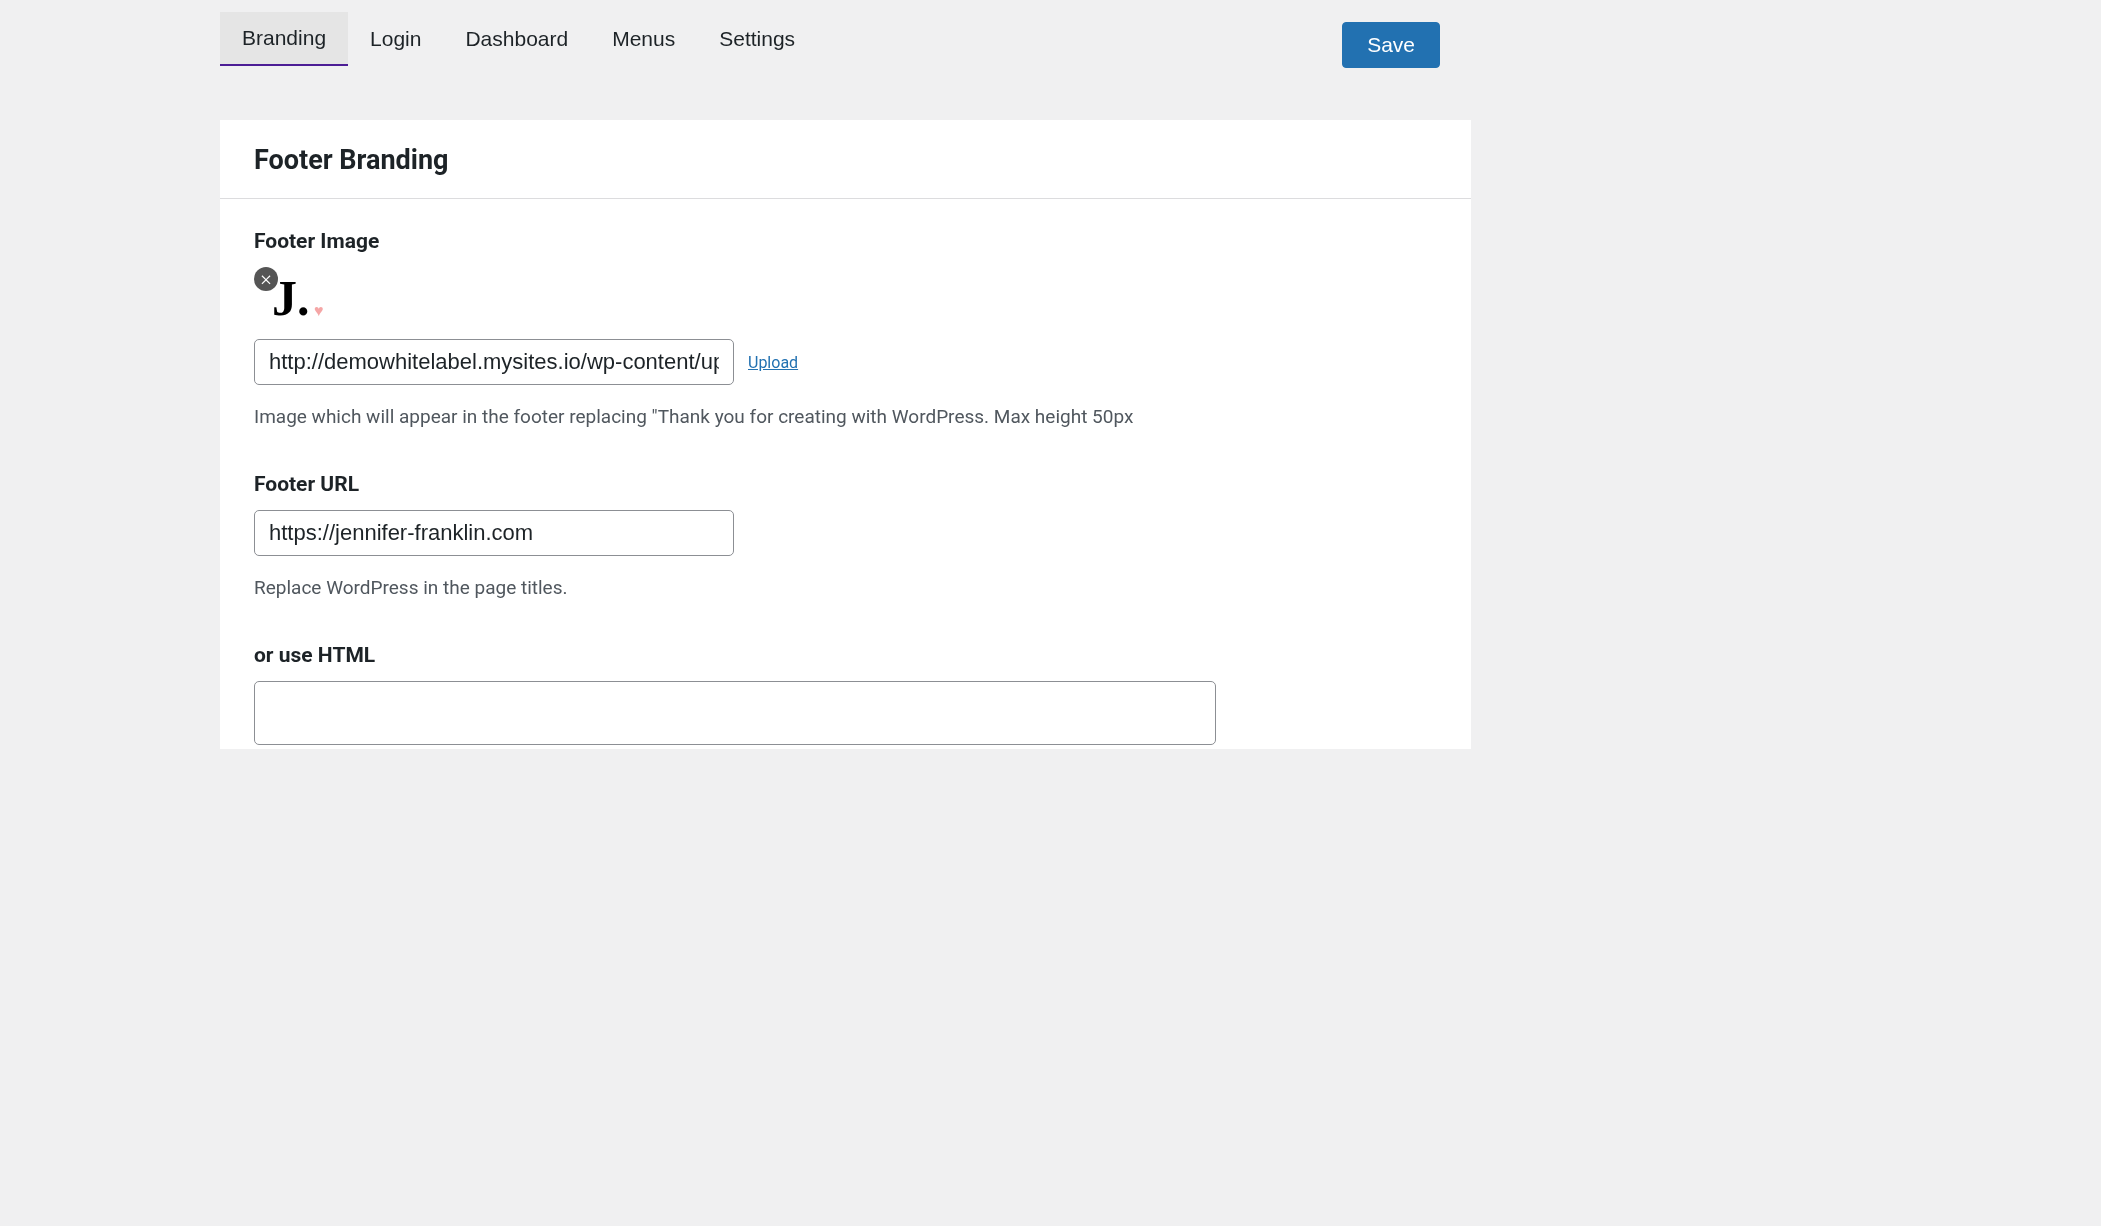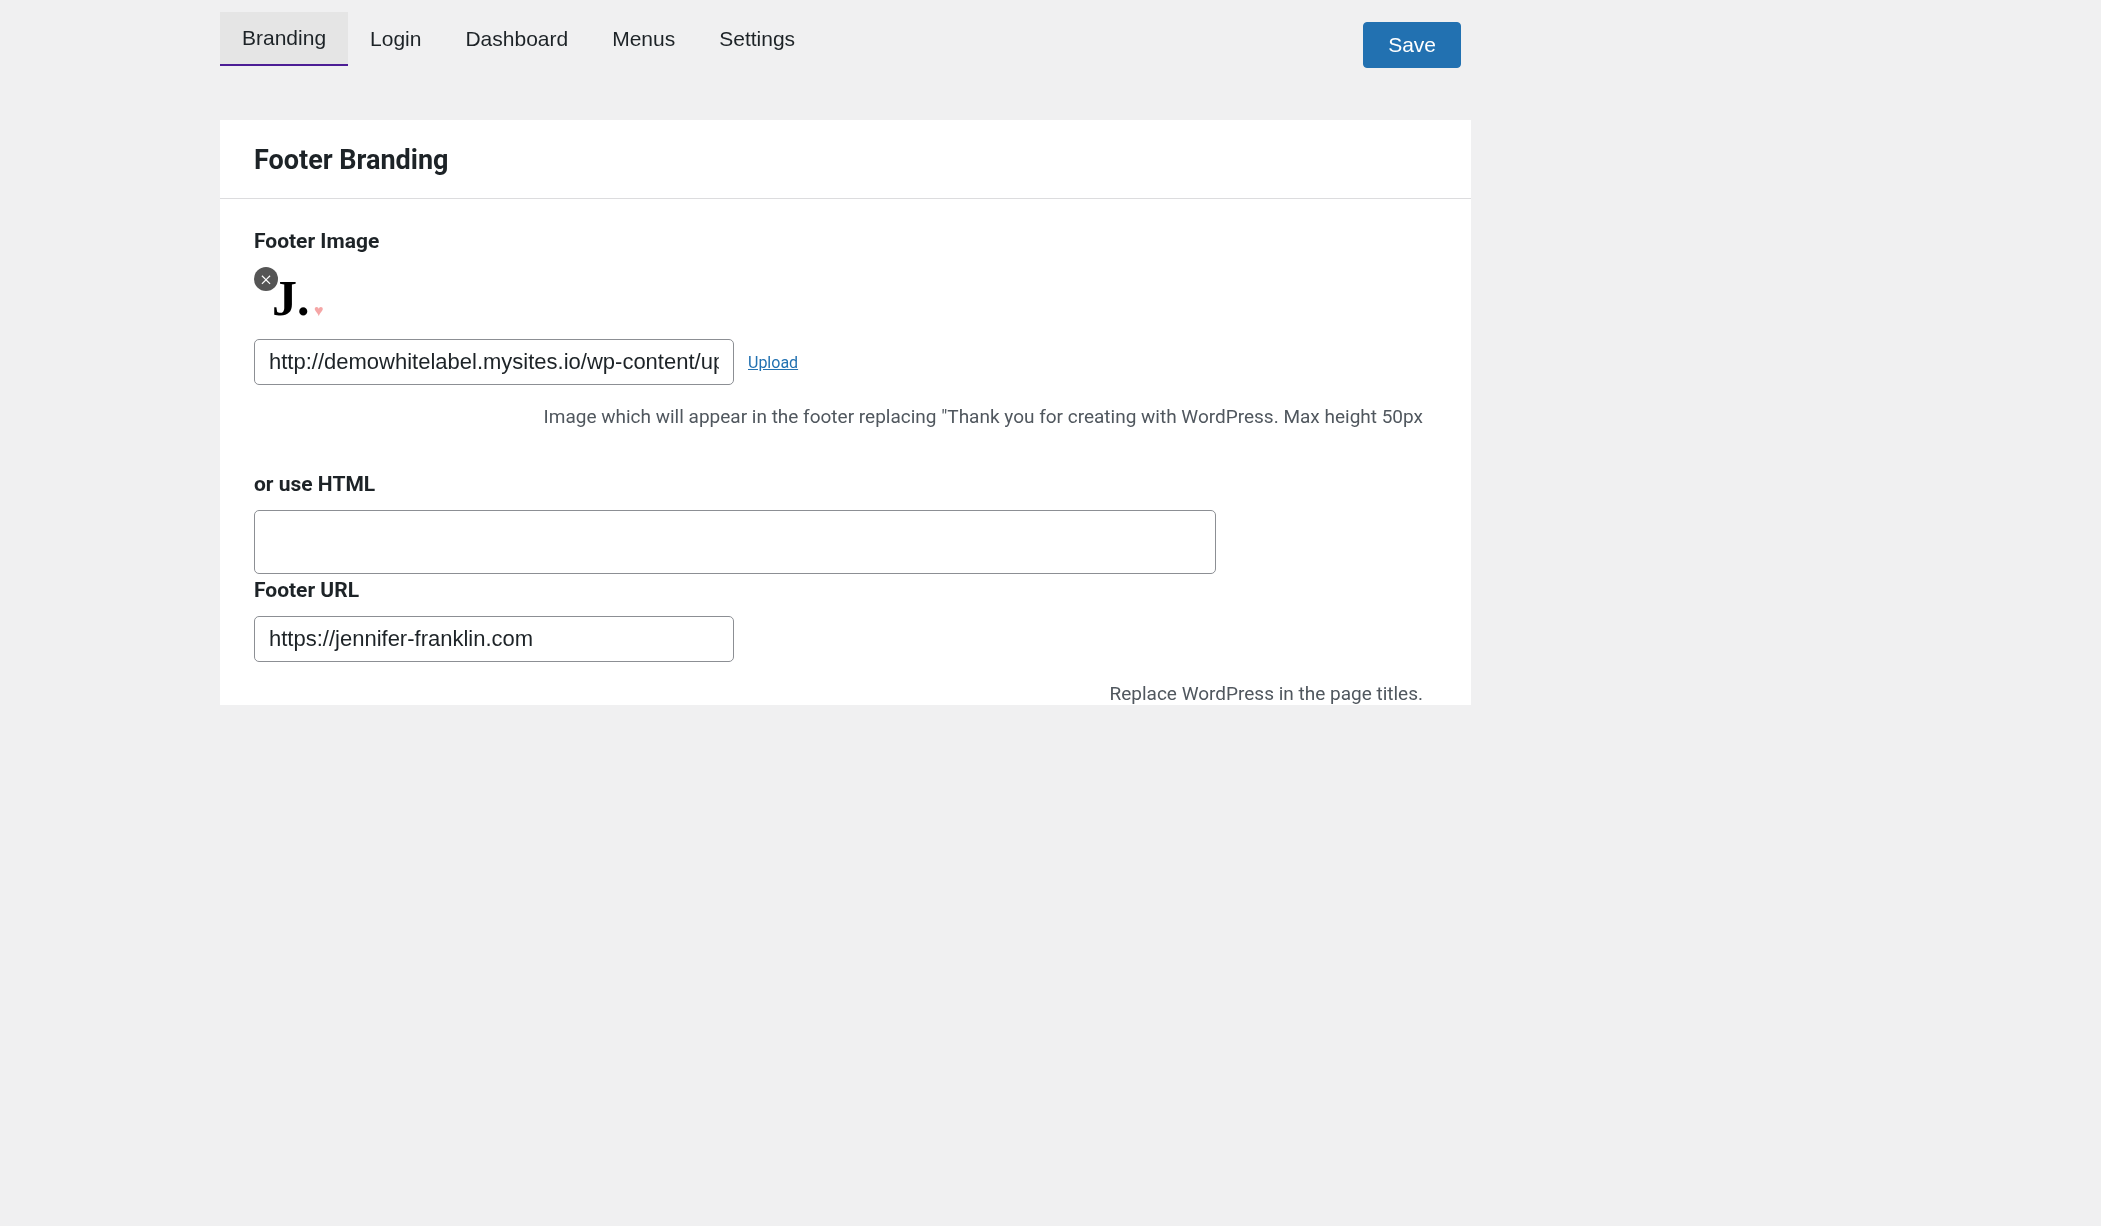--- a/index.html
+++ b/index.html
@@ -30,21 +30,21 @@
       border-bottom: 2px solid #4c1d95;
     }
     .save-btn {
       background: #2271b1;
       color: #fff;
       border: 1px solid #2271b1;
       padding: 10px 24px;
       font-size: 21px;
       border-radius: 4px;
       cursor: pointer;
-      margin-right: 10px;
+      margin-right: 31px;
       margin-top: 12px;
     }
     .card {
       background: #fff;
       margin-top: 52px;
       border: 1px solid #dcdcde;
       border-top: none;
       border-left: none;
       border-right: none;
       border-bottom: none;
@@ -104,21 +104,20 @@
     .upload-link {
       color: #2271b1;
       text-decoration: underline;
       font-size: 16px;
       cursor: pointer;
     }
     .desc {
       color: #50575e;
       font-size: 19px;
       margin-top: 20px;
-      text-align: right;
     }
     .section { margin-bottom: 44px; }
     textarea.form-textarea {
       border: 1px solid #8c8f94;
       border-radius: 5px;
       width: 962px;
       height: 64px;
       padding: 10px 14px;
       font-size: 20px;
       background:#fff;
@@ -160,28 +159,28 @@
             <span class="logo-j">J.<span class="logo-heart">♥</span></span>
           </div>
           <div class="row-inline">
             <input type="text" class="form-input" value="http://demowhitelabel.mysites.io/wp-content/uploac" style="">
             <a class="upload-link">Upload</a>
           </div>
           <div class="desc">Image which will appear in the footer replacing "Thank you for creating with WordPress. Max height 50px</div>
         </div>
 
 
-        <div class="section" style="margin-bottom:0;">
-          <span class="field-label">or use HTML</span>
-          <textarea class="form-textarea" style=""></textarea>
-        </div>
-
         <div class="section">
           <span class="field-label">Footer URL</span>
           <input type="text" class="form-input" value="https://jennifer-franklin.com" style="">
           <div class="desc">Replace WordPress in the page titles.</div>
+        </div>
+
+        <div class="section" style="margin-bottom:0;">
+          <span class="field-label">or use HTML</span>
+          <textarea class="form-textarea" style=""></textarea>
         </div>
 
       </div>
     </div>
 
   </div>
 </div>
 
 </body></html>

